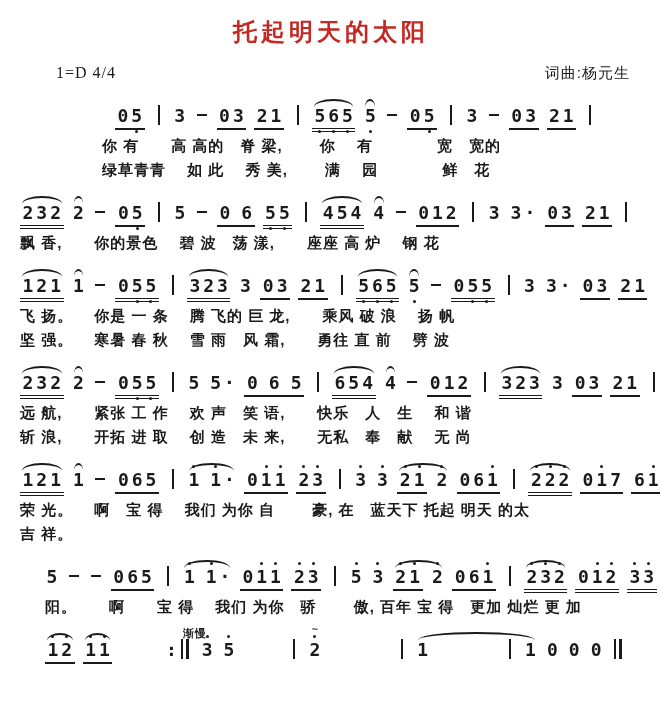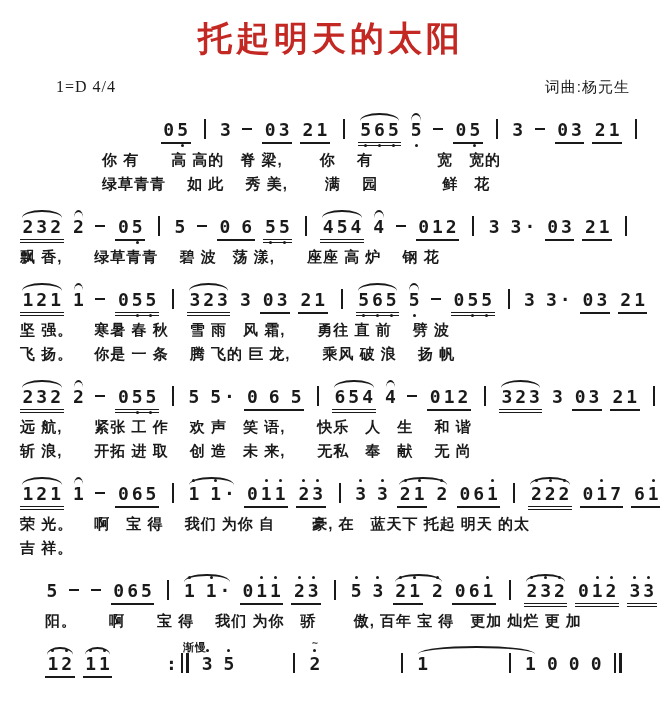--- a/index.html
+++ b/index.html
@@ -10,21 +10,21 @@
     background:#ffffff;
     color:#1a1a1a;
     font-family:"Liberation Sans", sans-serif;
     overflow:hidden;
     box-sizing:border-box;
     padding:12px 18px 0 20px;
   }
   
   .title{
     text-align:center;
-    font-size:34px;
+    font-size:24px;
     font-weight:bold;
     letter-spacing:4px;
     color:#c32823;
     margin:4px 0 2px 0;
   }
   .meta-row{
     display:flex;
     justify-content:space-between;
     align-items:baseline;
     margin:16px 12px 0 36px;
@@ -53,21 +53,21 @@
   }
   .lyr{
     margin-top:3px;
     font-size:15px;
     font-weight:bold;
     letter-spacing:1px;
     white-space:pre;
     line-height:21px;
   }
   
-  .sys:nth-child(1) .nline{text-align:right;}
+  .sys:nth-child(1) .nline{margin-left:95px;}
   .sys:nth-child(1) .lyr{margin-left:82px;}
   .sys:nth-child(6) .nline,.sys:nth-child(7) .nline{margin-left:25px;}
   .sys:nth-child(6) .lyr{margin-left:25px;}
   .sys:nth-child(7) .lyr{margin-left:32px;}
   
   .nt{display:inline-block;position:relative;padding:0 1.5px;}
   .sp{display:inline-block;width:8px;}
   .grp{display:inline-block;padding:0 1px 2px 1px;}
   .u1{border-bottom:2px solid #1a1a1a;}
   .u2{border-bottom:4px double #1a1a1a;}
@@ -102,26 +102,26 @@
     <span class="credit">词曲:杨元生</span>
   </div>
   <div id="score-root">
       <div class="sys">
         <div class="nline"><span class="grp u1"><span class="nt">0</span><span class="nt">5<i class="db" style="bottom: -7px;"></i></span></span><span class="sp"></span><span class="bar"></span><span class="sp"></span><span class="nt">3</span><span class="sp"></span><span class="dash"><i></i></span><span class="sp"></span><span class="grp u1"><span class="nt">0</span><span class="nt">3</span></span><span class="sp"></span><span class="grp u1"><span class="nt">2</span><span class="nt">1</span></span><span class="sp"></span><span class="bar"></span><span class="sp"></span><span class="aw"><i class="arc"></i><span class="grp u2"><span class="nt">5<i class="db" style="bottom: -7px;"></i></span><span class="nt">6<i class="db" style="bottom: -7px;"></i></span><span class="nt">5<i class="db" style="bottom: -7px;"></i></span></span></span><span class="sp"></span><span class="aw"><i class="arc"></i><span class="nt">5<i class="db" style="bottom: -7px;"></i></span></span><span class="sp"></span><span class="dash"><i></i></span><span class="sp"></span><span class="grp u1"><span class="nt">0</span><span class="nt">5<i class="db" style="bottom: -7px;"></i></span></span><span class="sp"></span><span class="bar"></span><span class="sp"></span><span class="nt">3</span><span class="sp"></span><span class="dash"><i></i></span><span class="sp"></span><span class="grp u1"><span class="nt">0</span><span class="nt">3</span></span><span class="sp"></span><span class="grp u1"><span class="nt">2</span><span class="nt">1</span></span><span class="sp"></span><span class="bar"></span></div>
         <div class="lyr">你 有　　高 高的　脊 梁,　　 你　 有　　　　宽　宽的</div>
         <div class="lyr">绿草青青　 如 此　 秀 美,　　 满　 园　　　　鲜　花</div>
       </div>
       <div class="sys">
         <div class="nline"><span class="aw"><i class="arc"></i><span class="grp u2"><span class="nt">2</span><span class="nt">3</span><span class="nt">2</span></span></span><span class="sp"></span><span class="aw"><i class="arc"></i><span class="nt">2</span></span><span class="sp"></span><span class="dash"><i></i></span><span class="sp"></span><span class="grp u1"><span class="nt">0</span><span class="nt">5<i class="db" style="bottom: -7px;"></i></span></span><span class="sp"></span><span class="bar"></span><span class="sp"></span><span class="nt">5</span><span class="sp"></span><span class="dash"><i></i></span><span class="sp"></span><span class="grp u1"><span class="nt">0</span><span class="sp"></span><span class="nt">6</span></span><span class="sp"></span><span class="grp u2"><span class="nt">5<i class="db" style="bottom: -7px;"></i></span><span class="nt">5<i class="db" style="bottom: -7px;"></i></span></span><span class="sp"></span><span class="bar"></span><span class="sp"></span><span class="aw"><i class="arc"></i><span class="grp u2"><span class="nt">4</span><span class="nt">5</span><span class="nt">4</span></span></span><span class="sp"></span><span class="aw"><i class="arc"></i><span class="nt">4</span></span><span class="sp"></span><span class="dash"><i></i></span><span class="sp"></span><span class="grp u1"><span class="nt">0</span><span class="nt">1</span><span class="nt">2</span></span><span class="sp"></span><span class="bar"></span><span class="sp"></span><span class="nt">3</span><span class="sp"></span><span class="nt">3</span><span class="nt">·</span><span class="sp"></span><span class="grp u1"><span class="nt">0</span><span class="nt">3</span></span><span class="sp"></span><span class="grp u1"><span class="nt">2</span><span class="nt">1</span></span><span class="sp"></span><span class="bar"></span></div>
-        <div class="lyr">飘 香,　　绿草青青　 碧 波　荡 漾,　　座座 高 炉　 钢 花</div>
+        <div class="lyr">飘 香,　　你的景色　 碧 波　荡 漾,　　座座 高 炉　 钢 花</div>
       </div>
       <div class="sys">
         <div class="nline"><span class="aw"><i class="arc"></i><span class="grp u2"><span class="nt">1</span><span class="nt">2</span><span class="nt">1</span></span></span><span class="sp"></span><span class="aw"><i class="arc"></i><span class="nt">1</span></span><span class="sp"></span><span class="dash"><i></i></span><span class="sp"></span><span class="grp u2"><span class="nt">0</span><span class="nt">5<i class="db" style="bottom: -7px;"></i></span><span class="nt">5<i class="db" style="bottom: -7px;"></i></span></span><span class="sp"></span><span class="bar"></span><span class="sp"></span><span class="aw"><i class="arc"></i><span class="grp u2"><span class="nt">3</span><span class="nt">2</span><span class="nt">3</span></span></span><span class="sp"></span><span class="nt">3</span><span class="sp"></span><span class="grp u1"><span class="nt">0</span><span class="nt">3</span></span><span class="sp"></span><span class="grp u1"><span class="nt">2</span><span class="nt">1</span></span><span class="sp"></span><span class="bar"></span><span class="sp"></span><span class="aw"><i class="arc"></i><span class="grp u2"><span class="nt">5<i class="db" style="bottom: -7px;"></i></span><span class="nt">6<i class="db" style="bottom: -7px;"></i></span><span class="nt">5<i class="db" style="bottom: -7px;"></i></span></span></span><span class="sp"></span><span class="aw"><i class="arc"></i><span class="nt">5<i class="db" style="bottom: -7px;"></i></span></span><span class="sp"></span><span class="dash"><i></i></span><span class="sp"></span><span class="grp u2"><span class="nt">0</span><span class="nt">5<i class="db" style="bottom: -7px;"></i></span><span class="nt">5<i class="db" style="bottom: -7px;"></i></span></span><span class="sp"></span><span class="bar"></span><span class="sp"></span><span class="nt">3</span><span class="sp"></span><span class="nt">3</span><span class="nt">·</span><span class="sp"></span><span class="grp u1"><span class="nt">0</span><span class="nt">3</span></span><span class="sp"></span><span class="grp u1"><span class="nt">2</span><span class="nt">1</span></span><span class="sp"></span></div>
+        <div class="lyr">飞 扬。　 你是 一 条　 腾 飞的 巨 龙,　　乘风 破 浪　 扬 帆</div>
         <div class="lyr">坚 强。　 寒暑 春 秋　 雪 雨　风 霜,　　勇往 直 前　 劈 波</div>
-        <div class="lyr">飞 扬。　 你是 一 条　 腾 飞的 巨 龙,　　乘风 破 浪　 扬 帆</div>
       </div>
       <div class="sys">
         <div class="nline"><span class="aw"><i class="arc"></i><span class="grp u2"><span class="nt">2</span><span class="nt">3</span><span class="nt">2</span></span></span><span class="sp"></span><span class="aw"><i class="arc"></i><span class="nt">2</span></span><span class="sp"></span><span class="dash"><i></i></span><span class="sp"></span><span class="grp u2"><span class="nt">0</span><span class="nt">5<i class="db" style="bottom: -7px;"></i></span><span class="nt">5<i class="db" style="bottom: -7px;"></i></span></span><span class="sp"></span><span class="bar"></span><span class="sp"></span><span class="nt">5</span><span class="sp"></span><span class="nt">5</span><span class="nt">·</span><span class="sp"></span><span class="grp u1"><span class="nt">0</span><span class="sp"></span><span class="nt">6</span><span class="sp"></span><span class="nt">5</span></span><span class="sp"></span><span class="bar"></span><span class="sp"></span><span class="aw"><i class="arc"></i><span class="grp u2"><span class="nt">6</span><span class="nt">5</span><span class="nt">4</span></span></span><span class="sp"></span><span class="aw"><i class="arc"></i><span class="nt">4</span></span><span class="sp"></span><span class="dash"><i></i></span><span class="sp"></span><span class="grp u1"><span class="nt">0</span><span class="nt">1</span><span class="nt">2</span></span><span class="sp"></span><span class="bar"></span><span class="sp"></span><span class="aw"><i class="arc"></i><span class="grp u2"><span class="nt">3</span><span class="nt">2</span><span class="nt">3</span></span></span><span class="sp"></span><span class="nt">3</span><span class="sp"></span><span class="grp u1"><span class="nt">0</span><span class="nt">3</span></span><span class="sp"></span><span class="grp u1"><span class="nt">2</span><span class="nt">1</span></span><span class="sp"></span><span class="bar"></span></div>
         <div class="lyr">远 航,　　紧张 工 作　 欢 声　笑 语,　　快乐　人　生　 和 谐</div>
         <div class="lyr">斩 浪,　　开拓 进 取　 创 造　未 来,　　无私　奉　献　 无 尚</div>
       </div>
       <div class="sys">
         <div class="nline"><span class="aw"><i class="arc"></i><span class="grp u2"><span class="nt">1</span><span class="nt">2</span><span class="nt">1</span></span></span><span class="sp"></span><span class="aw"><i class="arc"></i><span class="nt">1</span></span><span class="sp"></span><span class="dash"><i></i></span><span class="sp"></span><span class="grp u1"><span class="nt">0</span><span class="nt">6</span><span class="nt">5</span></span><span class="sp"></span><span class="bar"></span><span class="sp"></span><span class="aw"><i class="arc"></i><span class="nt">1<i class="da" style="top: -5px;"></i></span><span class="sp"></span><span class="nt">1<i class="da" style="top: -5px;"></i></span><span class="nt">·</span></span><span class="sp"></span><span class="grp u1"><span class="nt">0</span><span class="nt">1<i class="da" style="top: -5px;"></i></span><span class="nt">1<i class="da" style="top: -5px;"></i></span></span><span class="sp"></span><span class="grp u1"><span class="nt">2<i class="da" style="top: -5px;"></i></span><span class="nt">3<i class="da" style="top: -5px;"></i></span></span><span class="sp"></span><span class="bar"></span><span class="sp"></span><span class="nt">3<i class="da" style="top: -5px;"></i></span><span class="sp"></span><span class="nt">3<i class="da" style="top: -5px;"></i></span><span class="sp"></span><span class="aw"><i class="arc"></i><span class="grp u1"><span class="nt">2<i class="da" style="top: -5px;"></i></span><span class="nt">1<i class="da" style="top: -5px;"></i></span></span><span class="sp"></span><span class="nt">2<i class="da" style="top: -5px;"></i></span></span><span class="sp"></span><span class="grp u1"><span class="nt">0</span><span class="nt">6</span><span class="nt">1<i class="da" style="top: -5px;"></i></span></span><span class="sp"></span><span class="bar"></span><span class="sp"></span><span class="aw"><i class="arc"></i><span class="grp u2"><span class="nt">2<i class="da" style="top: -5px;"></i></span><span class="nt">2<i class="da" style="top: -5px;"></i></span><span class="nt">2<i class="da" style="top: -5px;"></i></span></span></span><span class="sp"></span><span class="grp u1"><span class="nt">0</span><span class="nt">1<i class="da" style="top: -5px;"></i></span><span class="nt">7</span></span><span class="sp"></span><span class="grp u1"><span class="nt">6</span><span class="nt">1<i class="da" style="top: -5px;"></i></span></span><span class="sp"></span><span class="sp"></span></div>
         <div class="lyr">荣 光。　 啊　宝 得　 我们 为你 自　　 豪, 在　蓝天下 托起 明天 的太</div>
         <div class="lyr">吉 祥。</div>

